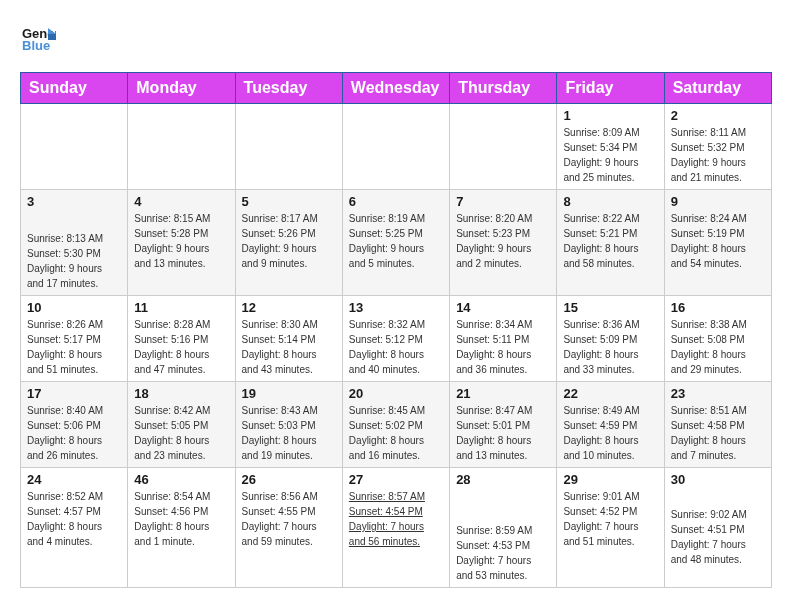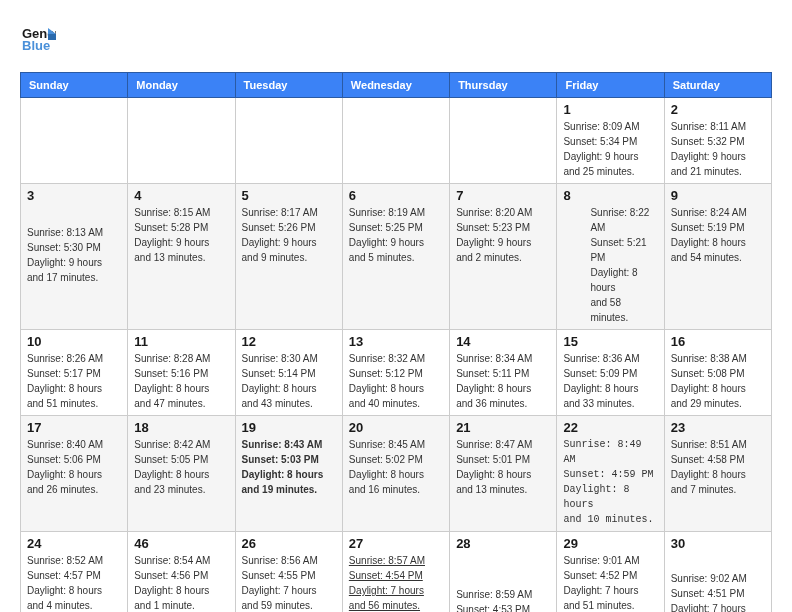--- a/index.html
+++ b/index.html
@@ -5,21 +5,21 @@
     * { box-sizing: border-box; margin: 0; padding: 0; }
     body { font-family: Arial, sans-serif; background: #fff; width: 792px; min-height: 612px; }
     .container { width: 792px; padding: 20px; }
     .header { display: flex; justify-content: space-between; align-items: flex-start; margin-bottom: 16px; }
     .logo { display: flex; align-items: center; }
     .logo-icon { width: 36px; height: 36px; margin-right: 4px; }
     .title-section { text-align: right; }
     .month-title { font-size: 36px; font-weight: bold; color: #1a1a1a; }
     .location { font-size: 16px; color: #555; }
     .calendar { width: 100%; border-collapse: collapse; }
-    .calendar th { background: #3b82f6; color: #fff; text-align: left; padding: 6px 8px; font-size: 11px; font-weight: bold; border: 1px solid #2a5aa4; }
+    .calendar th { background: #d946ef; color: #fff; text-align: left; padding: 6px 8px; font-size: 16px; font-weight: bold; border: 1px solid #2a5aa4; }
     .calendar td { border: 1px solid #ccc; vertical-align: top; padding: 4px 6px; width: calc(100%/7); font-size: 10.5px; color: #333; background: #fff; min-height: 80px; }
     .calendar tr:nth-child(even) td { background: #f5f5f5; }
     .day-num { font-size: 13px; font-weight: bold; color: #1a1a1a; display: block; margin-bottom: 2px; }
     .day-info { font-size: 10px; color: #333; line-height: 1.5; }
     .empty { background: #fff !important; }
   </style>
 </head>
 <body>
 
 <div class="container">
@@ -107,21 +107,21 @@
           </td>
           <td>
             <span class="day-num">7</span>
             <div class="day-info" style="white-space: pre-line;">Sunrise: 8:20 AM
 Sunset: 5:23 PM
 Daylight: 9 hours
 and 2 minutes.</div>
           </td>
           <td>
             <span class="day-num">8</span>
-            <div class="day-info" style="white-space: pre-line; margin-left: 27px;">Sunrise: 8:22 AM
+            <div class="day-info" style="white-space: pre-line;">Sunrise: 8:22 AM
 Sunset: 5:21 PM
 Daylight: 8 hours
 and 58 minutes.</div>
           </td>
           <td>
             <span class="day-num">9</span>
             <div class="day-info" style="white-space: pre-line;">Sunrise: 8:24 AM
 Sunset: 5:19 PM
 Daylight: 8 hours
 and 54 minutes.</div>
@@ -188,42 +188,42 @@
           </td>
           <td>
             <span class="day-num">18</span>
             <div class="day-info" style="white-space: pre-line;">Sunrise: 8:42 AM
 Sunset: 5:05 PM
 Daylight: 8 hours
 and 23 minutes.</div>
           </td>
           <td>
             <span class="day-num">19</span>
-            <div class="day-info" style="white-space: pre-line; font-weight: bold;">Sunrise: 8:43 AM
+            <div class="day-info" style="white-space: pre-line;">Sunrise: 8:43 AM
 Sunset: 5:03 PM
 Daylight: 8 hours
 and 19 minutes.</div>
           </td>
           <td>
             <span class="day-num">20</span>
             <div class="day-info" style="white-space: pre-line;">Sunrise: 8:45 AM
 Sunset: 5:02 PM
 Daylight: 8 hours
 and 16 minutes.</div>
           </td>
           <td>
             <span class="day-num">21</span>
             <div class="day-info" style="white-space: pre-line;">Sunrise: 8:47 AM
 Sunset: 5:01 PM
 Daylight: 8 hours
 and 13 minutes.</div>
           </td>
           <td>
             <span class="day-num">22</span>
-            <div class="day-info" style="white-space: pre-line; font-family: Liberation Mono, monospace;">Sunrise: 8:49 AM
+            <div class="day-info" style="white-space: pre-line;">Sunrise: 8:49 AM
 Sunset: 4:59 PM
 Daylight: 8 hours
 and 10 minutes.</div>
           </td>
           <td>
             <span class="day-num">23</span>
             <div class="day-info" style="white-space: pre-line;">Sunrise: 8:51 AM
 Sunset: 4:58 PM
 Daylight: 8 hours
 and 7 minutes.</div>

